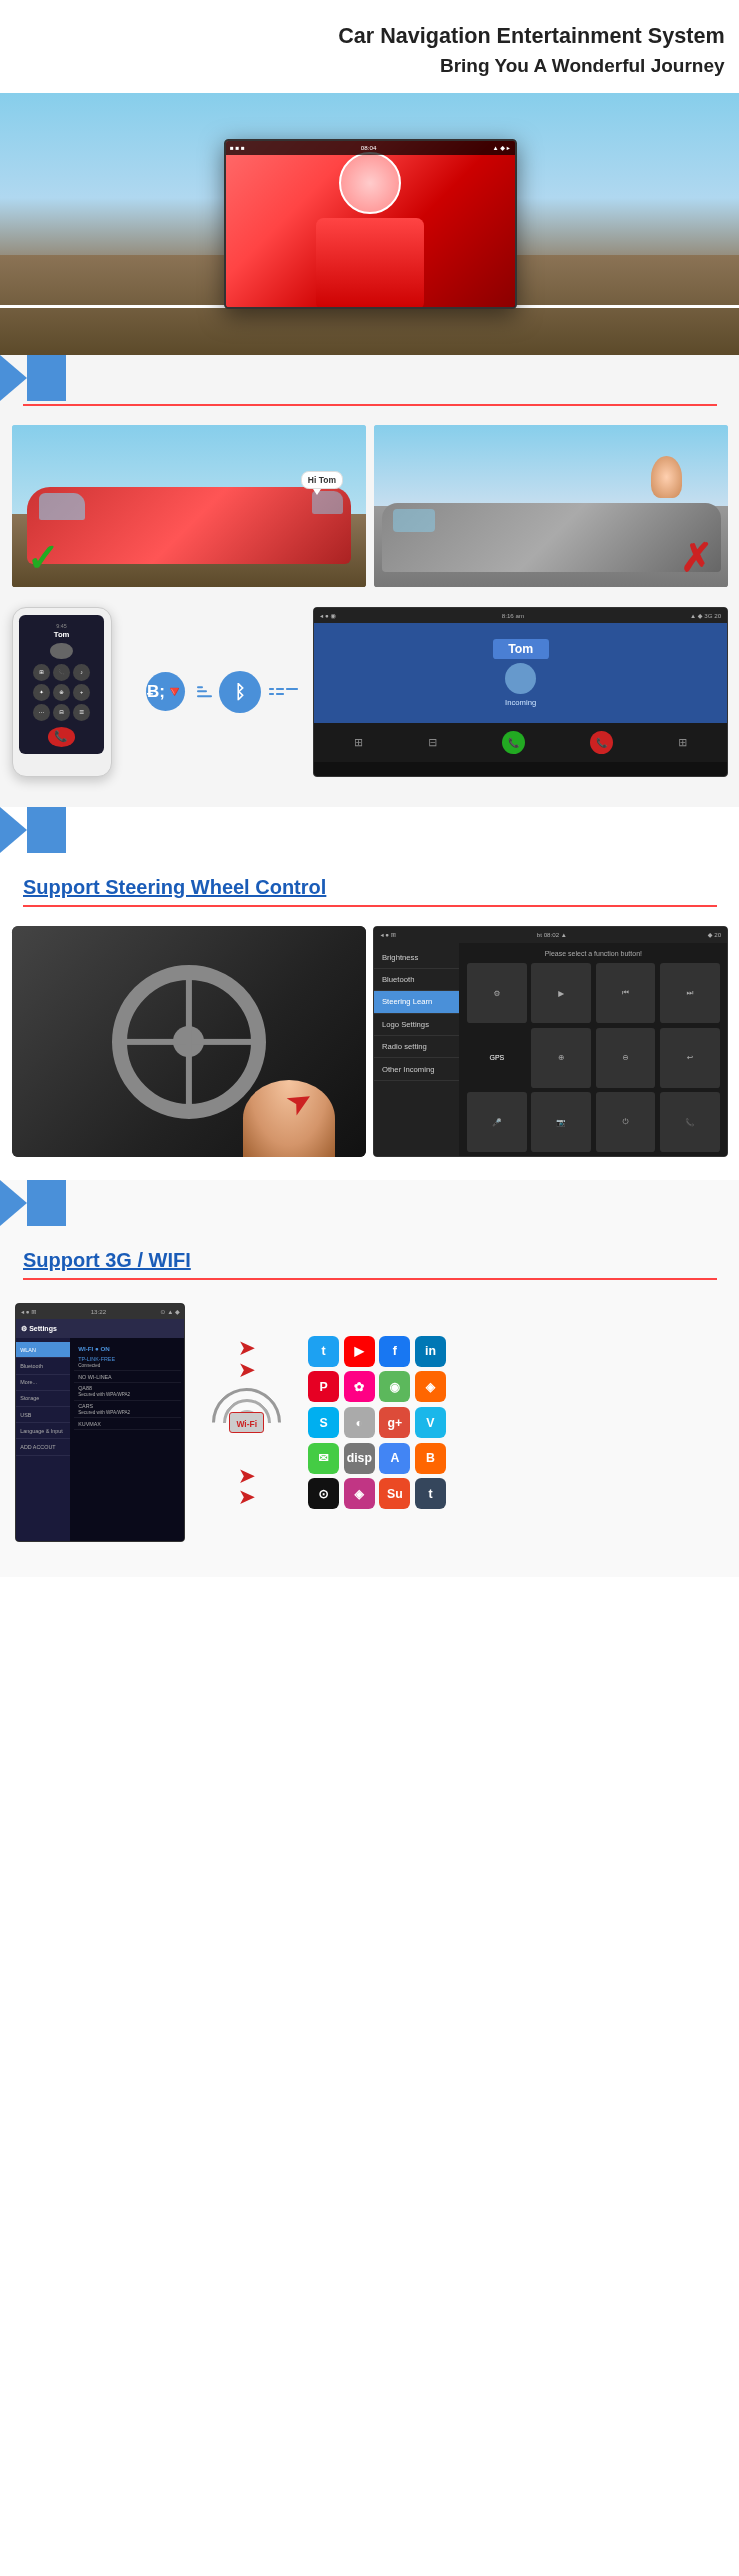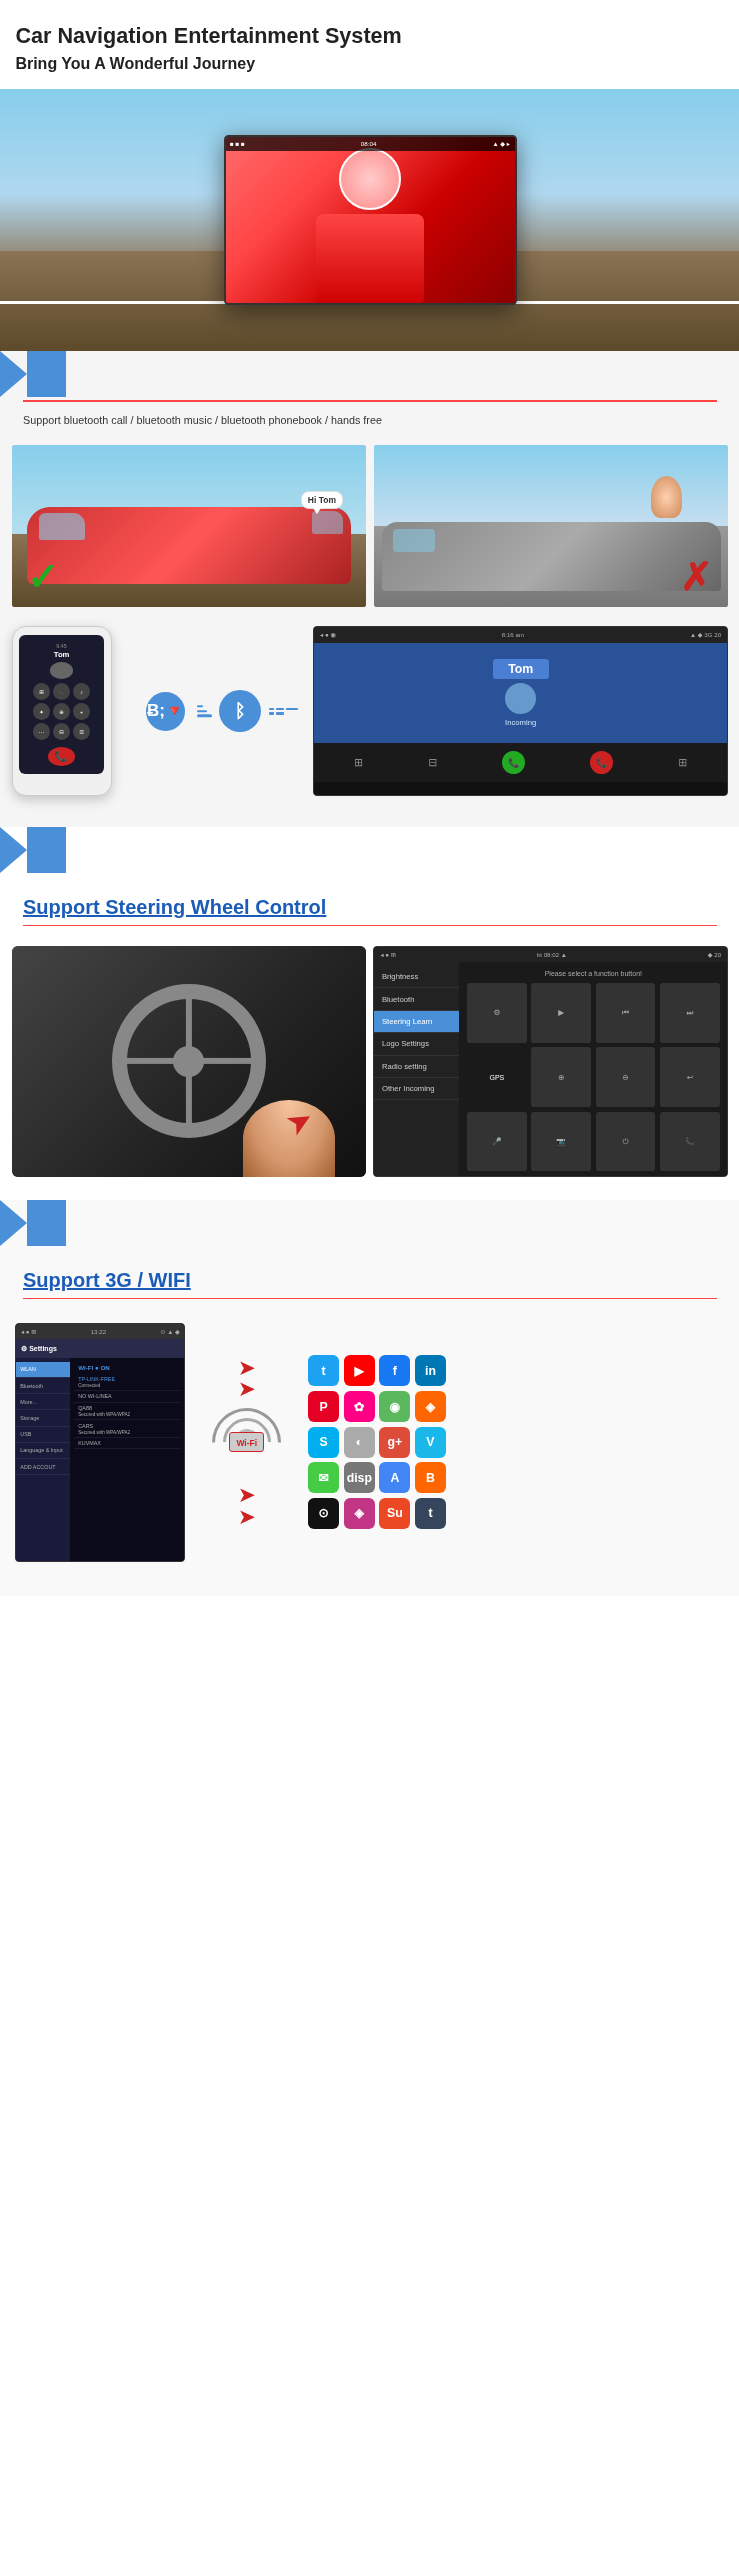--- a/index.html
+++ b/index.html
@@ -5,31 +5,31 @@
     * { margin: 0; padding: 0; box-sizing: border-box; }
     body {
       width: 740px;
       background: #fff;
       font-family: Arial, sans-serif;
       overflow-x: hidden;
     }
 
     
     .header {
-      text-align: left;
+      text-align: right;
       padding: 23px 15.4px 15.4px;
       background: #fff;
     }
     .header h1 {
       font-size: 21.6px;
       font-weight: bold;
       color: #222;
     }
     .header h2 {
-      font-size: 16px;
+      font-size: 19px;
       font-weight: bold;
       color: #222;
       margin-top: 6.2px;
     }
 
     
     .hero-image {
       width: 100%;
       height: 262px;
       background: linear-gradient(180deg, #87ceeb 0%, #b0d8f0 40%, #8B7355 70%, #6B5B45 100%);
@@ -597,21 +597,20 @@
     </div>
   </div>
 </div>
 
 <div class="bluetooth-section">
   <div style="display:flex; align-items:center; margin-bottom:3.9px;">
     <div style="width:0;height:0;border-top:23px solid transparent;border-bottom:23px solid transparent;border-left:27px solid #4a90d9;"></div>
     <div style="height:46px;background:#4a90d9;width:39px;"></div>
   </div>
   <div class="divider-line"></div>
-  <div class="section-subtitle">Support bluetooth call / bluetooth music / bluetooth phonebook / hands free</div>
 
   <div class="images-row">
 
     <div class="image-box car-girls">
       <div style="position:absolute;top:0;left:0;width:100%;height:60%;background:linear-gradient(180deg,#87ceeb 0%,#b8e0f0 100%);"></div>
       <div style="position:absolute;bottom:0;left:0;width:100%;height:45%;background:linear-gradient(180deg,#8B7355 0%,#5c4a2a 100%);"></div>
       <div style="position:absolute;bottom:23px;left:15.4px;right:15.4px;height:77px;background:linear-gradient(135deg,#cc3333,#ff5555,#aa2222);border-radius:23px 19px 6.2px 6.2px;">
         <div style="position:absolute;top:6.2px;left:11.6px;width:46px;height:27px;background:rgba(135,206,235,0.6);border-radius:6.2px 11.6px 2.3px 2.3px;"></div>
         <div style="position:absolute;top:3.9px;right:7.7px;width:31px;height:23px;background:rgba(135,206,235,0.5);border-radius:3.9px 9.2px 2.3px 2.3px;"></div>
       </div>

